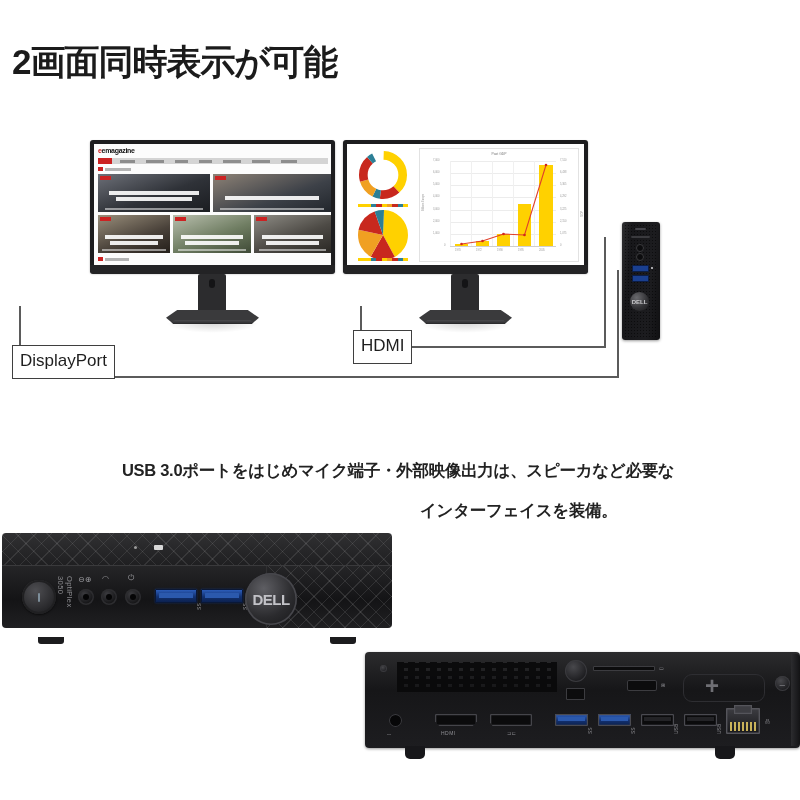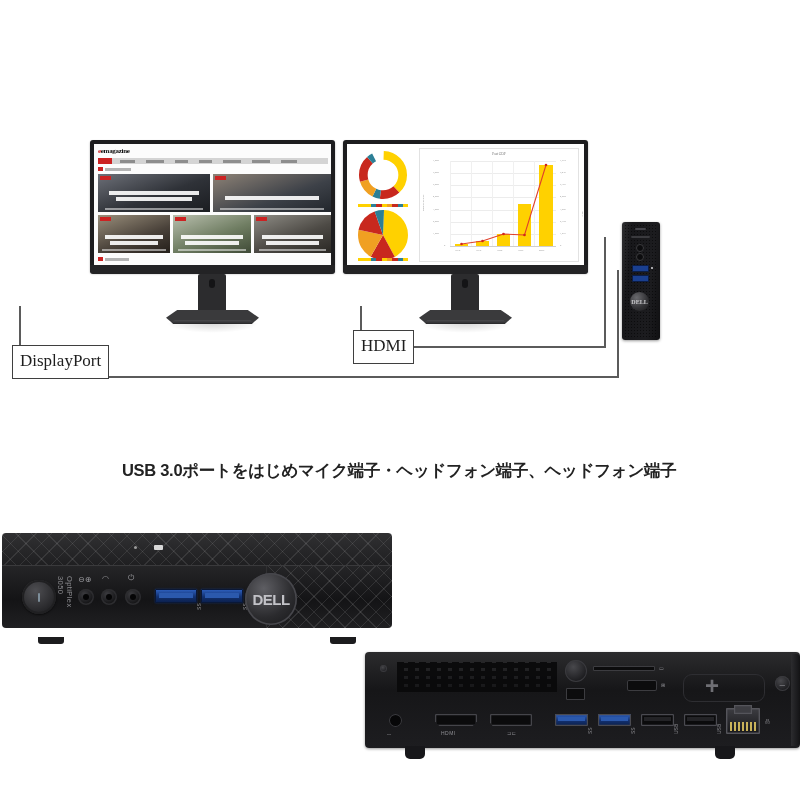--- a/index.html
+++ b/index.html
@@ -21,21 +21,21 @@
   .body-line{
     position:absolute;font-size:16.5px;font-weight:bold;color:#222;
     white-space:nowrap;letter-spacing:-0.3px;
   }
   #intro-line-1{left:10px;top:70px;}
   #intro-line-2{left:10px;top:113px;}
   #feature-line-1{left:122px;top:460px;}
   #feature-line-2{left:420px;top:500px;}
 
   
-  .diagram{position:absolute;left:0;top:140px;width:800px;height:250px;font-family:Liberation Serif, serif;}
+  .diagram{position:absolute;left:0;top:140px;width:800px;height:250px;}
 
   
   .monitor{position:absolute;}
   .mon-bezel{
     position:absolute;left:0;top:0;background:#1d1d1f;
     border-radius:3px;box-shadow:0 1px 2px rgba(0,0,0,.35);
   }
   .mon-screen{position:absolute;left:4px;top:4px;background:#f4f4f4;overflow:hidden;}
   .mon-chin{
     position:absolute;background:#232325;border-radius:0 0 3px 3px;
@@ -251,20 +251,21 @@
   }
   .rp-slot{position:absolute;background:#0c0c0d;border-radius:1px;box-shadow:inset 0 0 0 1px #3c3c40;}
   .rp-foot{position:absolute;width:20px;height:13px;background:#17171a;border-radius:0 0 5px 5px;}
   .rp-sidebar{position:absolute;right:0;top:2px;width:9px;height:92px;background:linear-gradient(90deg,#2c2c2f,#131315);border-radius:0 4px 4px 0;}
 </style>
 </head>
 <body>
 
 <div class="page">
 
+  <h1 class="h1" id="headline-1">2画面同時表示が可能</h1>
 
   <div class="diagram">
 
     <div class="monitor" style="left:90px;top:0px;width:245px;height:190px;">
       <div class="mon-bezel" style="width:245px;height:133px;">
         <div class="mon-screen" style="width:237px;height:121px;">
           <div class="mag">
             <div class="mag-logo">
               <span class="dot">e</span><span>emagazine</span>
             </div>
@@ -468,21 +469,22 @@
     <div class="conn" style="left:360px;top:166px;width:1.6px;height:42px;"></div>
 
     <div class="label-box" style="left:12px;top:205px;height:28px;">
       <span>DisplayPort</span>
     </div>
     <div class="label-box" style="left:353px;top:190px;height:28px;">
       <span>HDMI</span>
     </div>
   </div>
 
-  <div class="body-line" id="feature-line-1">USB 3.0ポートをはじめマイク端子・ヘッドフォン端子、ヘッドフォン端子</div>
+  <div class="body-line" id="feature-line-1">USB 3.0ポートをはじめマイク端子・外部映像出力は、スピーカなど必要な</div>
+  <div class="body-line" id="feature-line-2">インターフェイスを装備。</div>
 
   <div class="front-pc">
     <div class="fp-top">
       <div class="fp-diamond"></div>
       <div style="position:absolute;left:152px;top:12px;width:9px;height:5px;background:#d8d8d8;border-radius:1px;"></div>
       <div style="position:absolute;left:132px;top:13px;width:3px;height:3px;background:#9a9a9a;border-radius:50%;"></div>
     </div>
     <div class="fp-face">
       <div class="fp-right-mesh"></div>
 

